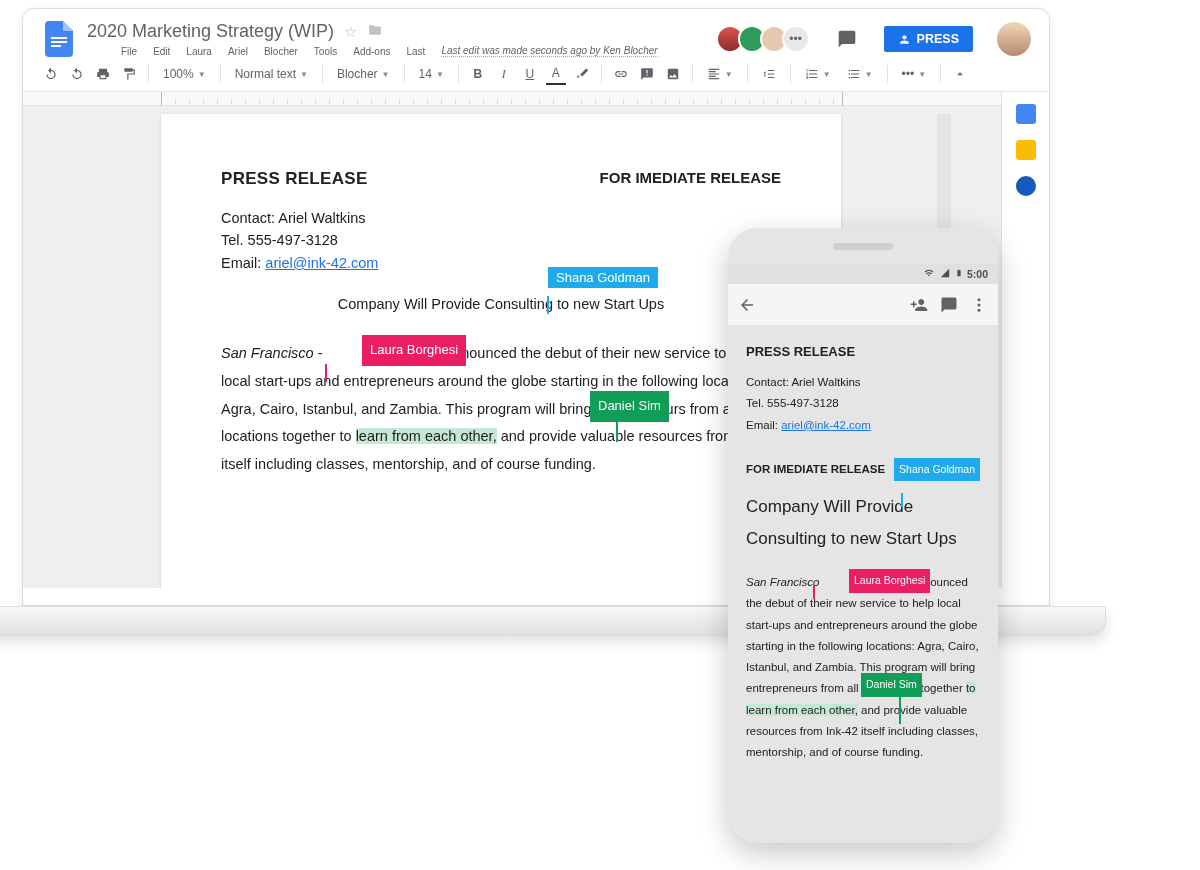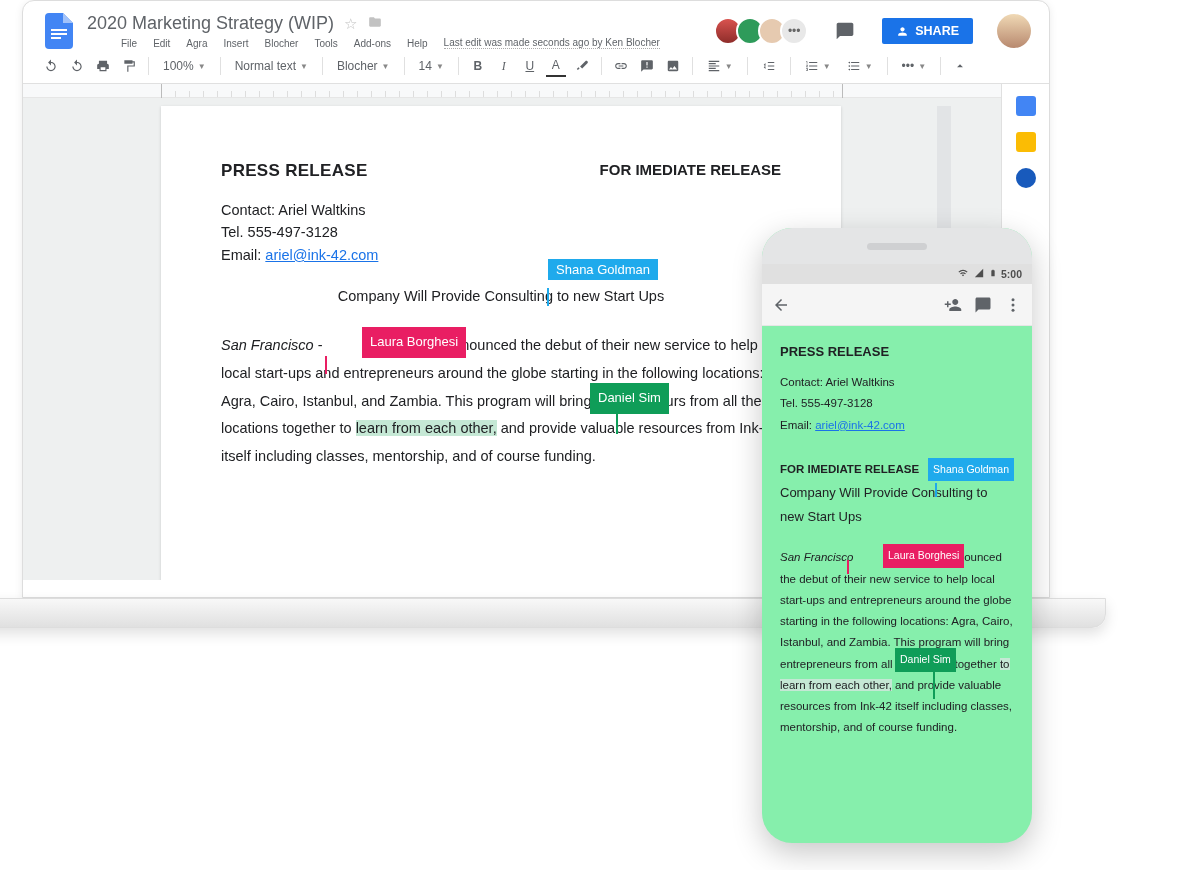--- a/index.html
+++ b/index.html
@@ -1,28 +1,28 @@
 <!DOCTYPE html>
 <html><head>
 <meta charset="utf-8">
 <style>
 * { box-sizing: border-box; margin: 0; padding: 0; }
 body { font-family: Arial, Helvetica, sans-serif; background: #fff; width: 1200px; height: 870px; position: relative; overflow: hidden; }
 
-.laptop { position: absolute; left: 22px; top: 0; width: 1028px; height: 633px; }
+.laptop { position: absolute; left: 22px; top: 8px; width: 1028px; height: 633px; }
 .laptop-screen { background: #fff; border: 1px solid #ddd; border-radius: 12px 12px 0 0; width: 100%; height: 598px; overflow: hidden; box-shadow: 0 2px 8px rgba(0,0,0,0.08); }
 .laptop-base { width: 1140px; height: 30px; background: linear-gradient(#f8f8f8, #e0e0e0); border-radius: 0 0 14px 14px; margin-left: -56px; border: 1px solid #ddd; box-shadow: 0 6px 14px rgba(0,0,0,0.12); }
 
 .header-row { display: flex; align-items: center; padding: 12px 18px 0 18px; gap: 10px; }
 .doc-icon { width: 36px; height: 36px; display: flex; align-items: center; justify-content: center; color: #4285f4; }
 .title-area { flex: 1; }
 .doc-title { font-size: 18px; color: #5f6368; display: flex; align-items: center; gap: 10px; }
 .star-icon, .move-icon { color: #c2c2c2; font-size: 15px; }
 .menu-bar { display: flex; gap: 16px; font-size: 10px; color: #5f6368; margin-top: 3px; align-items: center; margin-left: 34px; }
-.menu-bar .edit-status { border-bottom: 1px dotted #aaa; }
+.menu-bar .edit-status { border-bottom: 1px dotted #aaa; font-style: italic; }
 .avatars { display: flex; align-items: center; }
 .avatar { width: 28px; height: 28px; border-radius: 50%; margin-left: -6px; border: 2px solid #fff; }
 .av1 { background: linear-gradient(#d9534f,#8e2d2a); }
 .av2 { background: #2e9b5a; }
 .av3 { background: #e6cab0; }
 .av4 { background: #e8e8e8; display: flex; align-items: center; justify-content: center; font-size: 12px; color: #666; }
 .user-avatar { width: 34px; height: 34px; border-radius: 50%; background: linear-gradient(#f0d9b5,#b8896f); margin-left: 14px; }
 .comment-btn { width: 30px; height: 30px; display: flex; align-items: center; justify-content: center; color: #5f6368; margin-left: 12px; }
 .share-btn { background: #1a73e8; color: #fff; border: none; padding: 6px 14px; border-radius: 2px; font-weight: 700; font-size: 12.5px; display: flex; align-items: center; gap: 6px; margin-left: 12px; cursor: pointer; }
 
@@ -65,34 +65,34 @@
 .hl-green { background: #c5e8d5; }
 
 .tag1 { left: 327px; top: -29px; }
 .cu1 { left: 326px; top: 0; }
 .tag2 { left: 105px; top: -5px; }
 .cu2 { left: 104px; top: 24px; }
 .tag3 { left: 369px; top: 51px; }
 .cu3 { left: 395px; top: 80px; height: 22px; }
 
 
-.phone { position: absolute; left: 762px; top: 228px; width: 270px; height: 615px; background: #86efac; border-radius: 30px; box-shadow: 0 10px 30px rgba(0,0,0,0.22); overflow: hidden; }
+.phone { position: absolute; left: 728px; top: 228px; width: 270px; height: 615px; background: #e5e5e5; border-radius: 30px; box-shadow: 0 10px 30px rgba(0,0,0,0.22); overflow: hidden; }
 .phone-top { height: 36px; background: #e4e5e6; display: flex; align-items: center; justify-content: center; }
 .phone-speaker { width: 60px; height: 7px; background: #cfd0d2; border-radius: 4px; }
 .phone-status { height: 20px; background: #e0e0e0; display: flex; align-items: center; justify-content: flex-end; padding: 0 10px; gap: 4px; font-size: 10.5px; color: #4e4e4e; font-weight: 700; }
 .phone-bar { height: 42px; background: #f5f5f5; border-bottom: 1px solid #e6e6e6; display: flex; align-items: center; padding: 0 10px; gap: 12px; color: #5f6368; }
 .phone-bar .spacer { flex: 1; }
 .phone-bar svg { display: block; }
 .phone-body { padding: 14px 18px; font-size: 12px; color: #202124; line-height: 1.85; height: calc(100% - 98px); overflow: hidden; position: relative; }
 .phone-body h3 { font-size: 13px; font-weight: 700; }
 .phone-body .pcontact { font-size: 11.5px; margin-top: 8px; }
 .phone-body a { color: #1a73e8; text-decoration: underline; }
 .phone-body .psec { font-size: 11.5px; font-weight: 700; margin-top: 22px; display: flex; align-items: center; justify-content: space-between; }
 .ptag { font-size: 10.5px; padding: 2px 5px; font-weight: 400; }
-.psub { font-size: 13px; position: relative; }
+.psub { font-size: 17px; margin-top: 10px; position: relative; }
 .pbody { font-size: 11.5px; margin-top: 18px; position: relative; }
 .pcu { position: absolute; width: 1.5px; height: 14px; }
 .ptag2 { position: absolute; left: 67px; top: -3px; }
 .pcu2 { left: 67px; top: 13px; background: #e91e63; }
 .ptag3 { position: absolute; left: 115px; top: 101px; }
 .pcu3 { left: 153px; top: 117px; background: #0f9d58; height: 35px; }
 </style>
 </head>
 <body>
 
@@ -115,45 +115,45 @@
           <span class="star-icon">☆</span>
           <span class="move-icon">
             <svg width="14" height="14" viewBox="0 0 24 24" fill="#c2c2c2">
                 <path d="M10 4H4c-1.1 0-2 .9-2 2v12c0 1.1.9 2 2 2h16c1.1 0 2-.9 2-2V8c0-1.1-.9-2-2-2h-8l-2-2z"></path>
               </svg>
           </span>
         </div>
         <div class="menu-bar">
           <span>File</span>
           <span>Edit</span>
-          <span>Agra</span>
-          <span>Insert</span>
+          <span>Laura</span>
+          <span>Ariel</span>
           <span>Blocher</span>
           <span>Tools</span>
           <span>Add-ons</span>
-          <span>Help</span>
+          <span>Last</span>
           <span class="edit-status">Last edit was made seconds ago by Ken Blocher</span>
         </div>
       </div>
       <div class="avatars">
         <div class="avatar av1"></div>
         <div class="avatar av2"></div>
         <div class="avatar av3"></div>
         <div class="avatar av4">•••</div>
       </div>
       <div class="comment-btn">
         <svg width="20" height="20" viewBox="0 0 24 24" fill="#5f6368">
             <path d="M20 2H4c-1.1 0-2 .9-2 2v18l4-4h14c1.1 0 2-.9 2-2V4c0-1.1-.9-2-2-2z"></path>
           </svg>
       </div>
       <button class="share-btn">
         <svg width="13" height="13" viewBox="0 0 24 24" fill="#fff">
             <path d="M12 12c2 0 4-2 4-4s-2-4-4-4-4 2-4 4 2 4 4 4zm0 2c-3 0-8 1.5-8 4v2h16v-2c0-2.5-5-4-8-4z"></path>
           </svg>
-        <span>SHARE</span>
+        <span>PRESS</span>
       </button>
       <div class="user-avatar"></div>
     </div>
 
     <div class="toolbar">
       <div class="tbtn">
           <svg width="14" height="14" viewBox="0 0 24 24" fill="#5f6368">
             <path d="M12 5V1L7 6l5 5V7c3.3 0 6 2.7 6 6s-2.7 6-6 6-6-2.7-6-6H4c0 4.4 3.6 8 8 8s8-3.6 8-8-3.6-8-8-8z"></path>
           </svg>
         </div>

